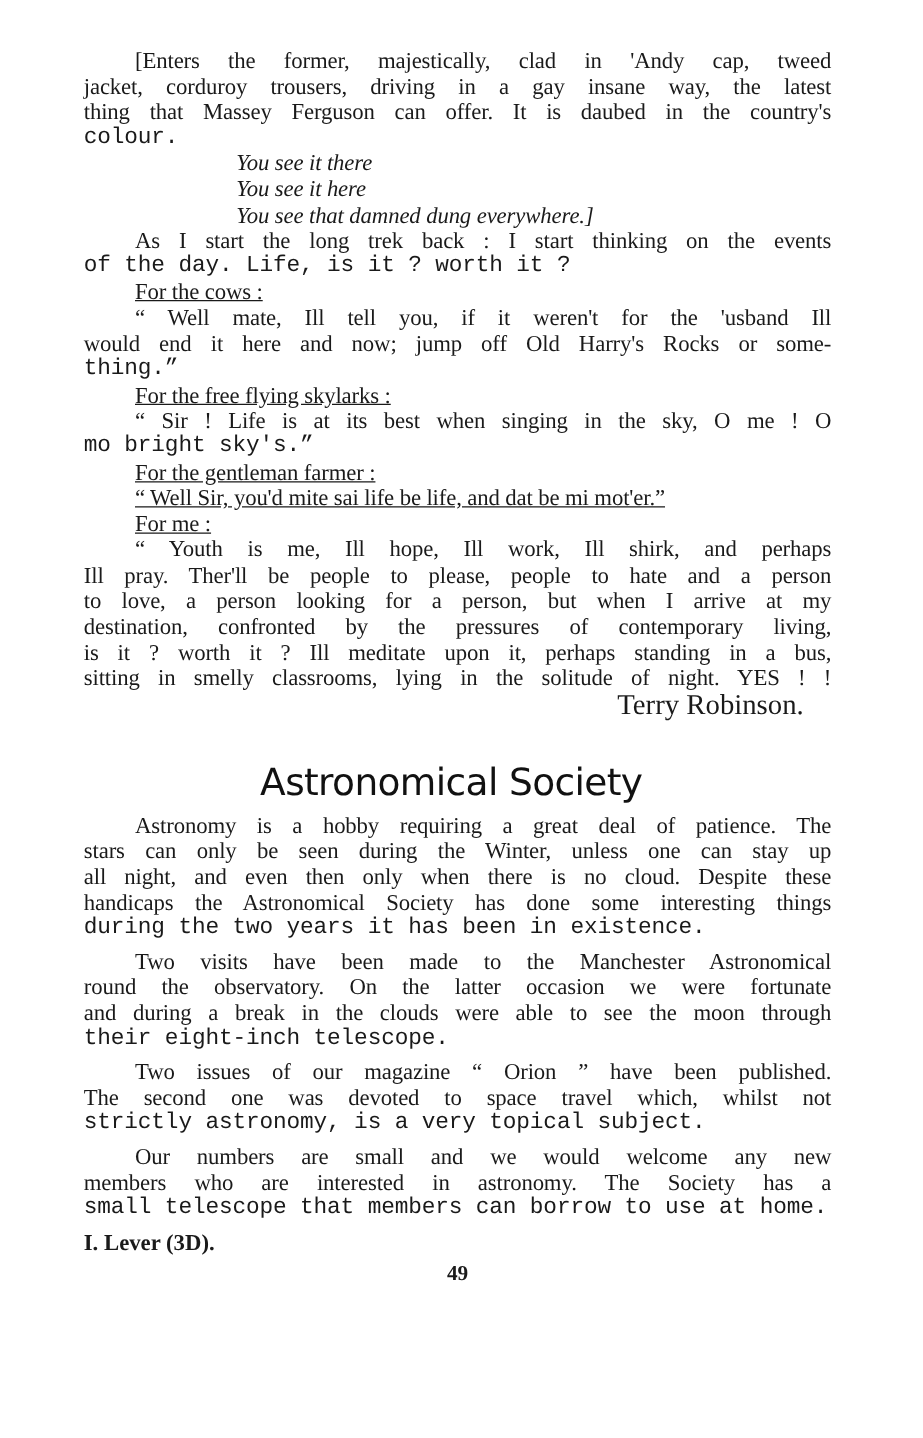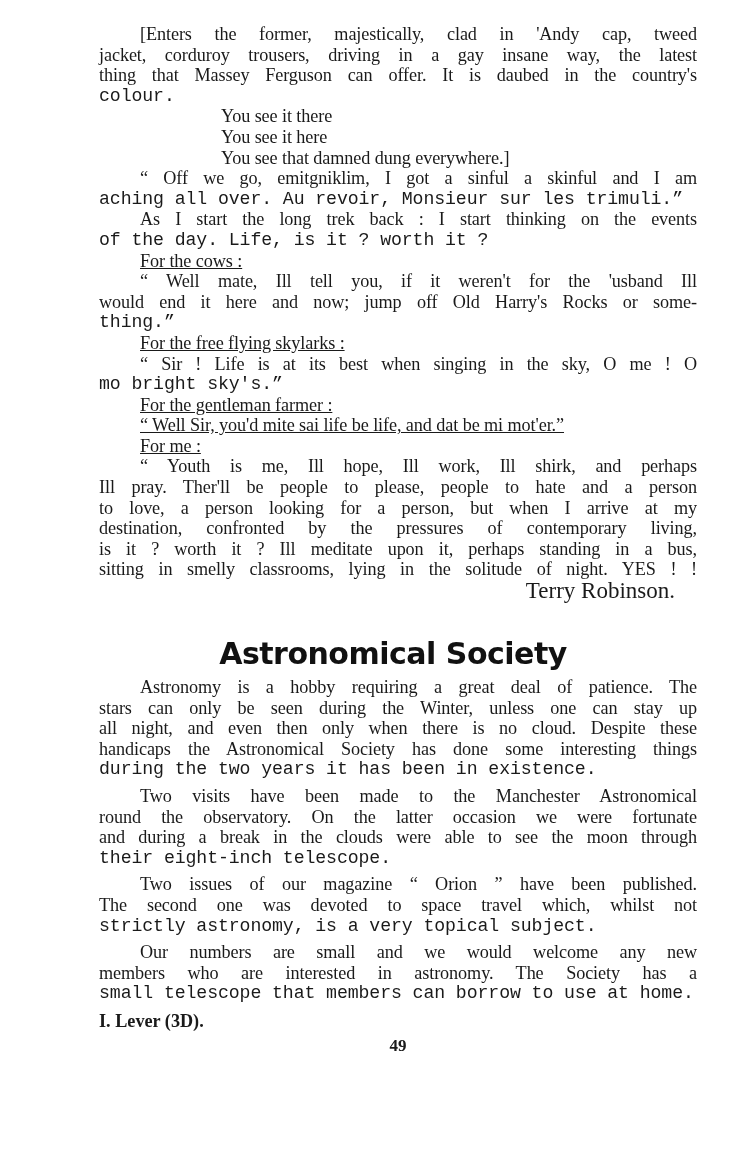--- a/index.html
+++ b/index.html
@@ -6,44 +6,43 @@
   body {
     width: 738px; height: 1150px;
     background: #ffffff;
     color: #1a1a1a;
     font-family: "Liberation Serif", "DejaVu Serif", serif;
     overflow: hidden;
     position: relative;
   }
   .page {
     position: absolute;
-    left: 67px; top: 24px;
+    left: 67px; top: 38px;
     width: 598px;
-    margin-left: 32px;
   }
   .ln {
     font-size: 18.2px;
     line-height: 20.6px;
     height: 20.6px;
     white-space: nowrap;
     text-align: justify;
     text-align-last: justify;
     letter-spacing: -0.1px;
   }
   .ln.last { text-align-last: left; font-family: Liberation Mono, monospace; }
   .ind { padding-left: 41px; }
-  .verse { padding-left: 122px; text-align-last: left; }
+  .verse { padding-left: 122px; text-align-last: left; font-style: italic; }
   .short { text-align-last: left; text-decoration: underline; }
   .sig {
     font-size: 23px; line-height: 22px;
     text-align: right; padding-right: 22px;
   }
   .heading {
     font-family: "DejaVu Sans", "Liberation Sans", sans-serif;
-    font-weight: bold;
+    font-weight: normal;
     font-size: 30px;
     letter-spacing: -0.5px;
     text-align: center;
     margin: 34px 0 6px 0;
     color: #111;
     padding-right: 10px;
   }
   .gap { height: 6px; }
   .sig2 {
     font-size: 18.2px; line-height: 22px;
@@ -68,24 +67,20 @@
     <div class="ln">thing that Massey Ferguson can offer.  It is daubed in the country's</div>
     <div class="ln last">colour.</div>
   </div>
 
   <div>
     <div class="ln verse">You see it there</div>
     <div class="ln verse">You see it here</div>
     <div class="ln verse">You see that damned dung everywhere.]</div>
   </div>
 
-  <div>
-    <div class="ln ind">“ Off we go, emitgniklim, I got a sinful a skinful and I am</div>
-    <div class="ln last">aching all over.  Au revoir, Monsieur sur les trimuli.”</div>
-  </div>
 
   <div>
     <div class="ln ind">As I start the long trek back : I start thinking on the events</div>
     <div class="ln last">of the day.  Life, is it ? worth it ?</div>
   </div>
 
   <div class="ln ind short">For the cows :</div>
   <div>
     <div class="ln ind">“ Well mate, Ill tell you, if it weren't for the 'usband Ill</div>
     <div class="ln">would end it here and now; jump off Old Harry's Rocks or some-</div>

